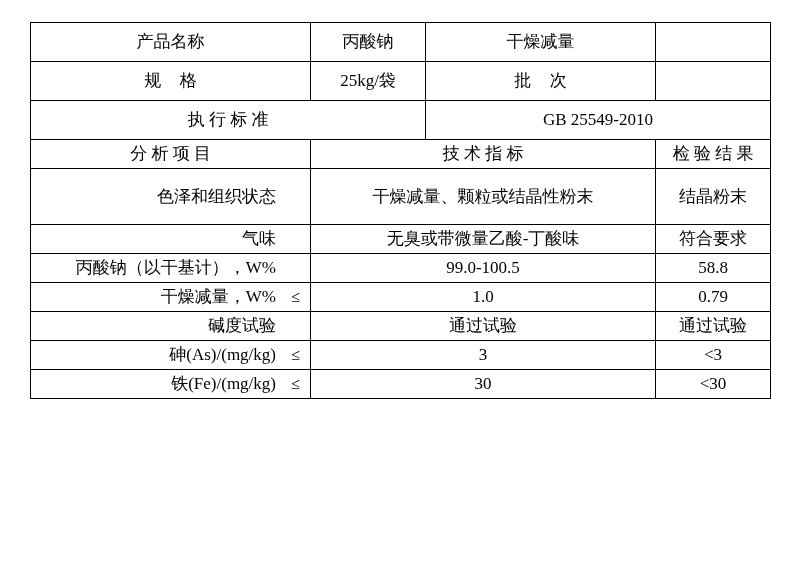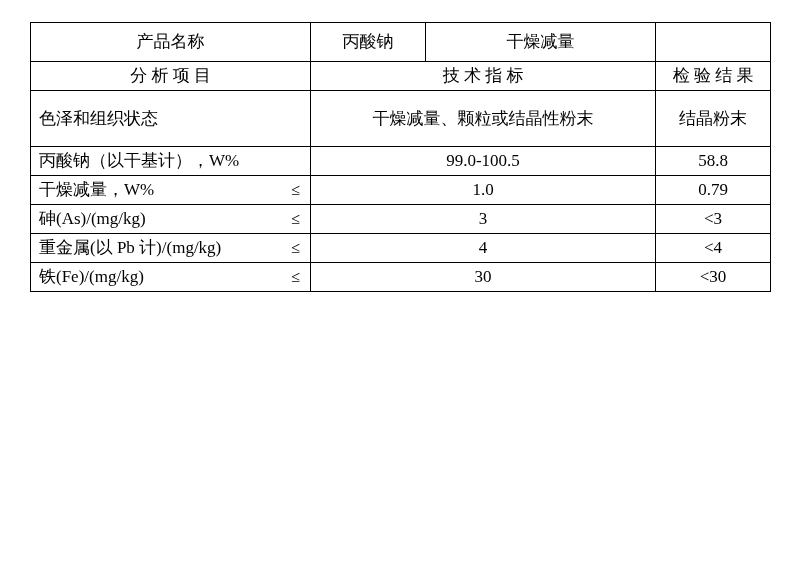--- a/index.html
+++ b/index.html
@@ -27,21 +27,21 @@
     table-layout: fixed;
   }
   table.coa td {
     border: 1px solid #000000;
     padding: 0 8px;
     font-size: 17px;
     line-height: 1.25;
     vertical-align: middle;
   }
   .c-center { text-align: center; }
-  .c-left { text-align: left; }
+  .c-left { text-align: right; }
   .row-h { height: 39px; }
   .row-h2 { height: 29px; margin-left: 36px; }
   .row-tall { height: 56px; }
   .spread {
     display: inline-block;
     letter-spacing: 0.42em;
     text-indent: 0.42em;
   }
   .item-cell {
     position: relative;
@@ -68,75 +68,93 @@
     </colgroup>
     <tbody>
 
       <tr class="row-h">
         <td class="c-center">产品名称</td>
         <td class="c-center">丙酸钠</td>
         <td class="c-center">干燥减量</td>
         <td class="c-center"></td>
       </tr>
 
+      <tr class="row-h">
+        <td class="c-center"><span class="spread">规  格</span></td>
+        <td class="c-center">25kg/袋</td>
+        <td class="c-center"><span class="spread">批  次</span></td>
+        <td class="c-center"></td>
+      </tr>
 
 
+      <tr class="row-h">
+        <td class="c-center" colspan="2">执 行 标 准</td>
+        <td class="c-center" colspan="2">GB 25549-2010</td>
+      </tr>
 
       <tr class="row-h2">
         <td class="c-center">分 析 项 目</td>
         <td class="c-center" colspan="2">技 术 指 标</td>
         <td class="c-center">检 验 结 果</td>
       </tr>
 
       <tr class="row-tall">
         <td class="c-left item-cell">
           <span>色泽和组织状态</span>
           <span class="le"></span>
         </td>
         <td class="c-center" colspan="2">干燥减量、颗粒或结晶性粉末</td>
         <td class="c-center">结晶粉末</td>
       </tr>
 
+      <tr class="row-h2">
+        <td class="c-left item-cell">
+          <span>气味</span>
+          <span class="le"></span>
+        </td>
+        <td class="c-center" colspan="2">无臭或带微量乙酸-丁酸味</td>
+        <td class="c-center">符合要求</td>
+      </tr>
 
       <tr class="row-h2">
         <td class="c-left item-cell">
           <span>丙酸钠（以干基计），W%</span>
           <span class="le"></span>
         </td>
         <td class="c-center" colspan="2">99.0-100.5</td>
         <td class="c-center">58.8</td>
       </tr>
 
       <tr class="row-h2">
         <td class="c-left item-cell">
           <span>干燥减量，W%</span>
           <span class="le">≤</span>
         </td>
         <td class="c-center" colspan="2">1.0</td>
         <td class="c-center">0.79</td>
       </tr>
 
+      <tr class="row-h2">
+        <td class="c-left item-cell">
+          <span>碱度试验</span>
+          <span class="le"></span>
+        </td>
+        <td class="c-center" colspan="2">通过试验</td>
+        <td class="c-center">通过试验</td>
+      </tr>
 
       <tr class="row-h2">
         <td class="c-left item-cell">
           <span>砷(As)/(mg/kg)</span>
           <span class="le">≤</span>
         </td>
         <td class="c-center" colspan="2">3</td>
         <td class="c-center">&lt;3</td>
       </tr>
 
-      <tr class="row-h2">
-        <td class="c-left item-cell">
-          <span>重金属(以 Pb 计)/(mg/kg)</span>
-          <span class="le">≤</span>
-        </td>
-        <td class="c-center" colspan="2">4</td>
-        <td class="c-center">&lt;4</td>
-      </tr>
 
       <tr class="row-h2">
         <td class="c-left item-cell">
           <span>铁(Fe)/(mg/kg)</span>
           <span class="le">≤</span>
         </td>
         <td class="c-center" colspan="2">30</td>
         <td class="c-center">&lt;30</td>
       </tr>
 

